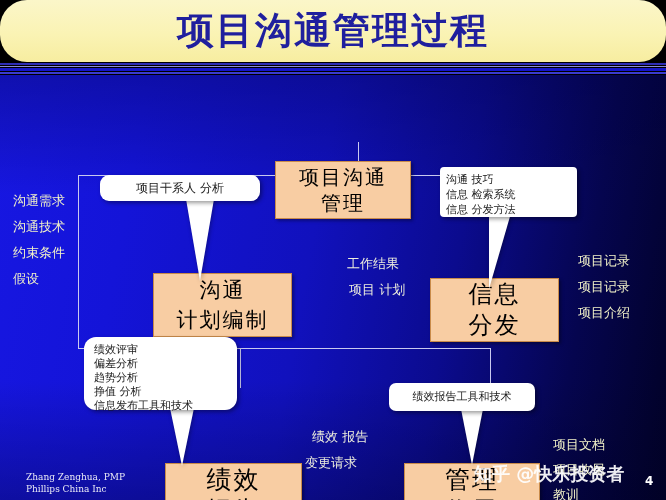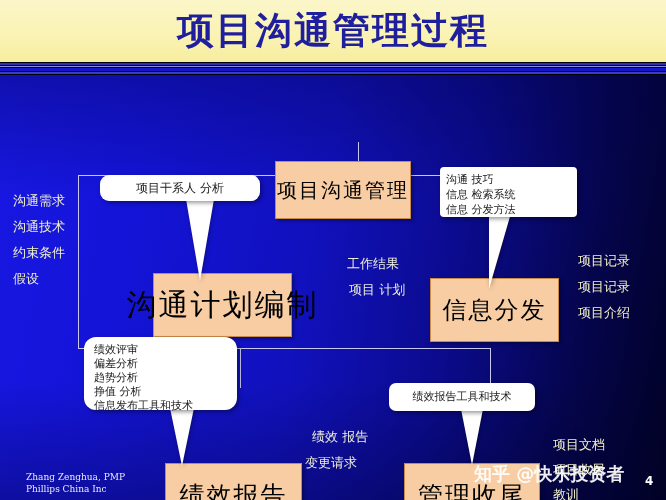--- a/index.html
+++ b/index.html
@@ -7,20 +7,21 @@
     width:666px;height:500px;overflow:hidden;
     font-family:"DejaVu Sans","Liberation Sans",sans-serif;
     background:#000;
   }
   #slide{position:relative;width:666px;height:500px;overflow:hidden;}
 
   
   .header{
     position:absolute;left:0;top:0;width:666px;height:62px;
     background:linear-gradient(180deg,#fbf6c9 0%,#faf3b4 55%,#f7eda0 100%);
+    border-radius:27px;
   }
   .header-title{
     position:absolute;left:0;top:4px;width:666px;text-align:center;
     font-family:"DejaVu Sans","Liberation Sans",sans-serif;
     font-size:37px;font-weight:bold;color:#1f1f9e;letter-spacing:2px;
     line-height:54px;white-space:nowrap;
   }
   .rule{position:absolute;left:0;width:666px;}
   .rule.r1{top:63px;height:2px;background:#2d2db5;}
   .rule.r2{top:66px;height:1px;background:#8a8ad8;}
@@ -43,27 +44,27 @@
   .ln{position:absolute;background:#c9c9ef;z-index:1;}
   .ln.h{height:1px;}
   .ln.v{width:1px;}
 
   
   .pbox{
     position:absolute;z-index:3;
     background:#f8cda3;border:1px solid #c98b4a;
     color:#000;text-align:center;
     font-family:"DejaVu Sans","Liberation Sans",sans-serif;
-    display:flex;justify-content:center;align-items:center;
+    display:flex;flex-direction:column;justify-content:center;align-items:center;
     box-shadow:2px 2px 3px rgba(0,0,0,.35);
   }
   .pbox .l{display:block;white-space:nowrap;letter-spacing:2px;}
 
   #box-top{left:275px;top:86px;width:134px;height:56px;font-size:20px;line-height:26px;}
-  #box-plan{left:153px;top:198px;width:137px;height:62px;font-size:30px;line-height:30px;}
+  #box-plan{left:153px;top:198px;width:137px;height:62px;font-size:21px;line-height:30px;}
   #box-dist{left:430px;top:203px;width:127px;height:62px;font-size:24px;line-height:31px;}
   #box-perf{left:165px;top:388px;width:135px;height:62px;font-size:25px;line-height:31px;}
   #box-close{left:404px;top:388px;width:134px;height:62px;font-size:25px;line-height:31px;}
 
   
   .callout{
     position:absolute;z-index:4;background:#ffffff;color:#1a1a1a;
     font-family:"DejaVu Serif","Liberation Serif",serif;
     box-shadow:2px 2px 4px rgba(0,0,0,.4);
   }

